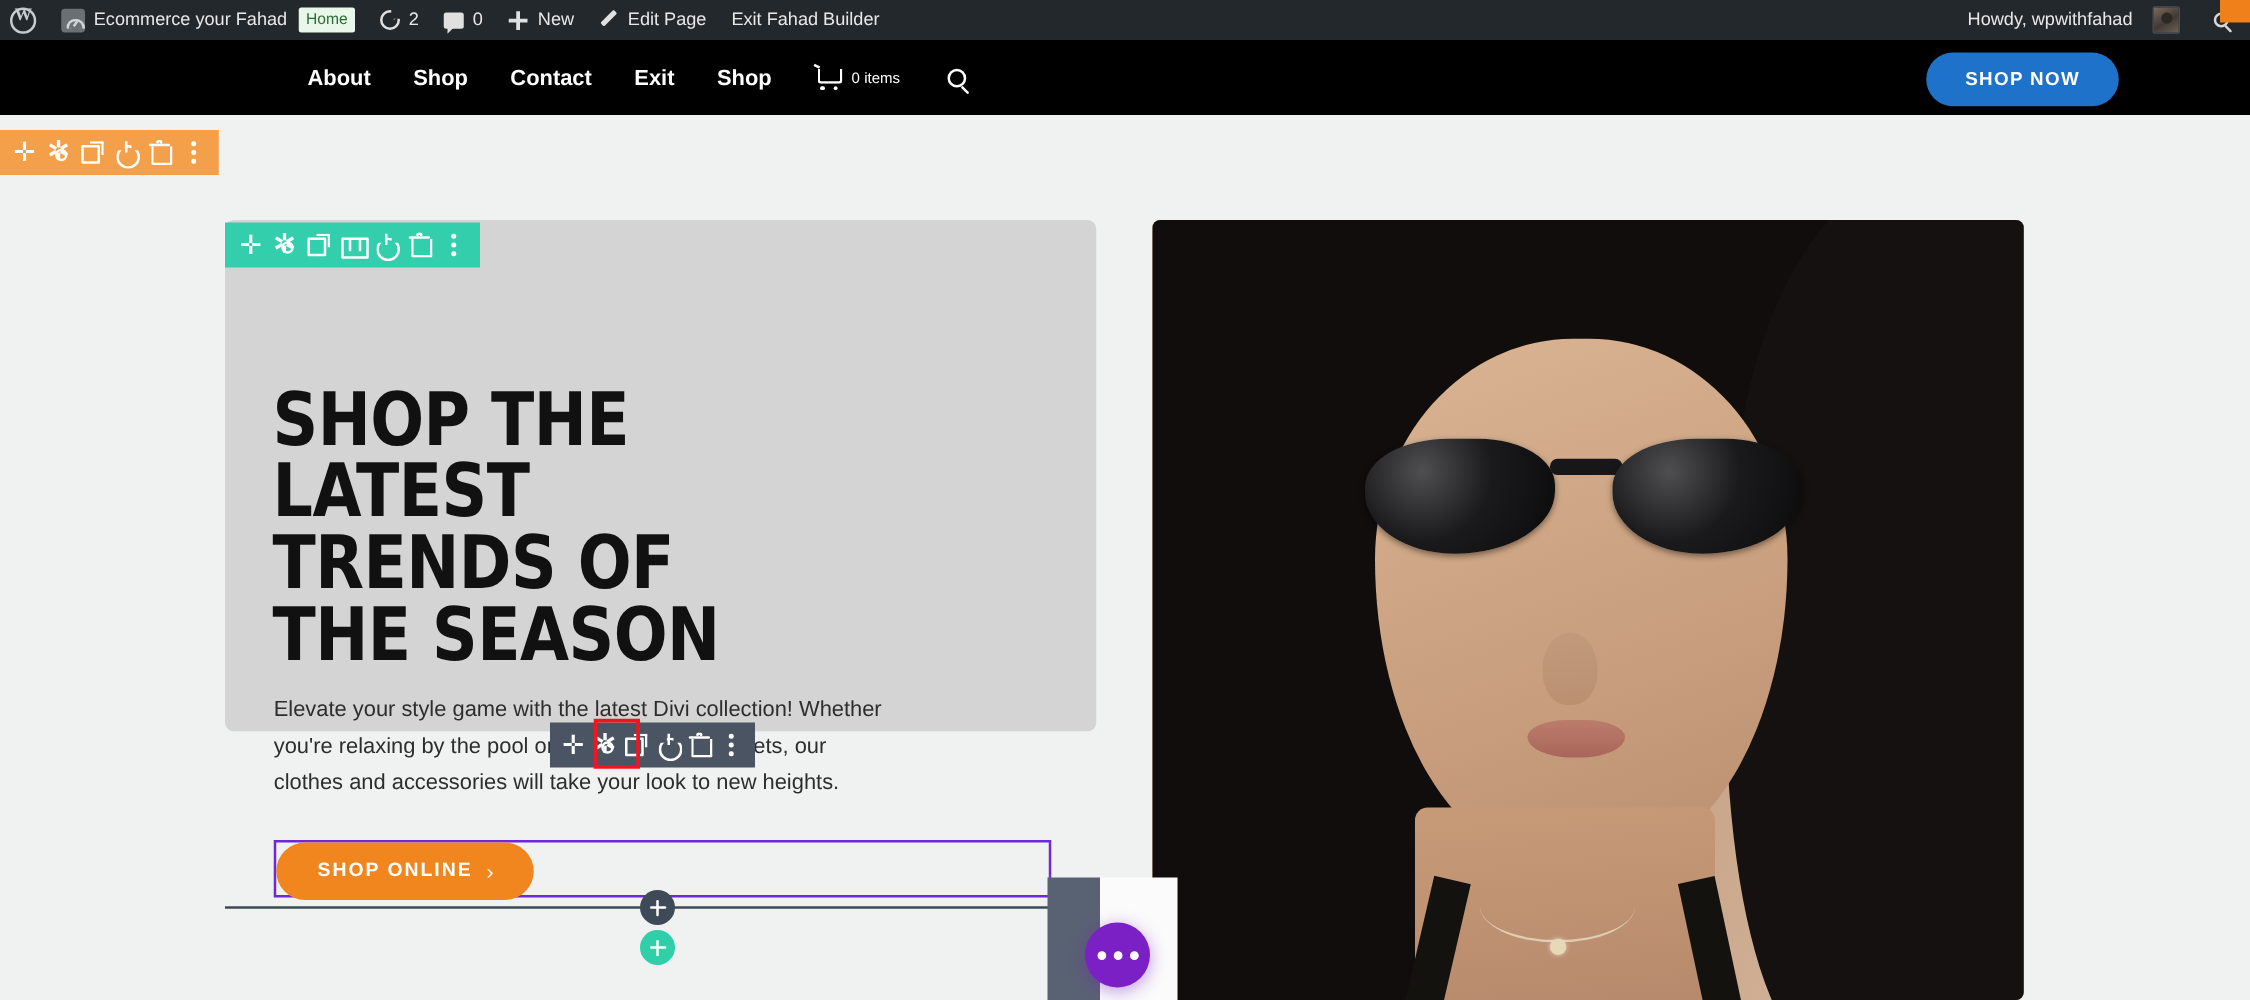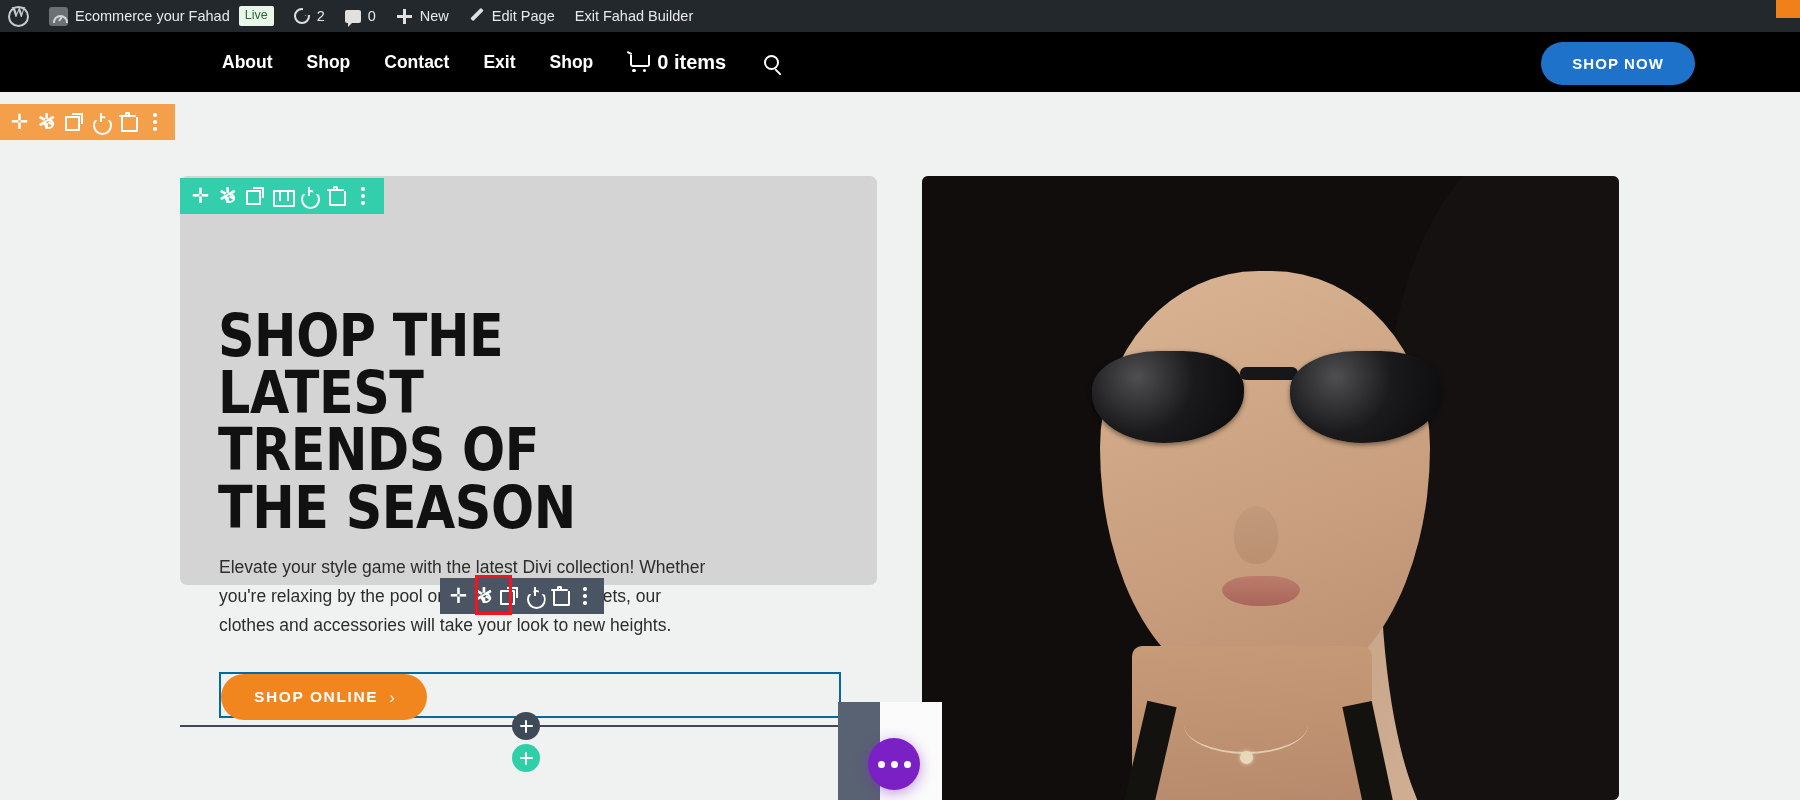--- a/index.html
+++ b/index.html
@@ -130,20 +130,21 @@
     width: 24px; height: 18px; background: #f0811a;
   }
 
   
   #site-header {
     position: absolute; top: 32px; left: 0;
     width: 1800px; height: 60px;
     background: #000000;
     display: flex; align-items: center;
     z-index: 60;
+    padding-left: 24px;
   }
   #main-nav {
     display: flex; align-items: center;
     margin-left: 205px; gap: 0;
   }
   .nav-link {
     color: #ffffff; font-size: 17.5px; font-weight: 700;
     padding: 0 17px; white-space: nowrap;
   }
   .cart-group {
@@ -163,21 +164,21 @@
     content:""; position:absolute; left:-1px; top:-3px;
     width:5px; height:2px; background:#fff;
     transform: rotate(28deg);
   }
   .cart-wheels { position:absolute; left:4px; bottom:-3px; width:14px; height:4px; }
   .cart-wheels span {
     position:absolute; width:3.4px; height:3.4px; border-radius:50%; background:#fff;
   }
   .cart-wheels span:nth-child(1){ left:0; }
   .cart-wheels span:nth-child(2){ right:0; }
-  .cart-count { color:#fff; font-size:20px; font-weight:700; }
+  .cart-count { color:#fff; font-size:12px; font-weight:400; }
   .nav-search {
     margin-left: 38px; display:flex; align-items:center;
   }
   .mag-lg {
     width: 15px; height: 15px; border-radius: 50%;
     border: 2px solid #ffffff; position: relative; display:block;
   }
   .mag-lg::after {
     content:""; position:absolute; right:-5px; bottom:-5px;
     width:8px; height:2px; background:#ffffff;
@@ -310,21 +311,21 @@
     position: absolute; left: 219px; top: 461px;
     width: 490px;
     font-size: 17.5px; line-height: 29px;
     color: #2d2d2d;
   }
 
   
   #btn-module {
     position: absolute; left: 219px; top: 580px;
     width: 622px; height: 46px;
-    border: 2px solid #0369a1;
+    border: 2px solid #6d28d9;
     background: rgba(255,255,255,0.02);
   }
   #shop-online-btn {
     position: absolute; left: 0px; top: 0px;
     height: 46px;
     background: #f2861e; color: #ffffff;
     font-size: 15.5px; font-weight: 700; letter-spacing: 1.6px;
     border: none; border-radius: 40px;
     padding: 0 31px 0 33px;
     display: flex; align-items: center; gap: 11px;
@@ -488,21 +489,21 @@
 </head>
 <body>
 
 <div id="wp-admin-bar">
   <div class="ab-item">
     <span class="wp-logo"></span>
   </div>
   <div class="ab-item">
     <span class="site-icon"></span>
     <span>Ecommerce your Fahad</span>
-    <span class="live-badge">Live</span>
+    <span class="live-badge">Home</span>
   </div>
   <div class="ab-item">
     <span class="ico-sync"></span>
     <span>2</span>
   </div>
   <div class="ab-item">
     <span class="ico-comment"></span>
     <span>0</span>
   </div>
   <div class="ab-item">
@@ -510,20 +511,29 @@
     <span>New</span>
   </div>
   <div class="ab-item">
     <span class="ico-pencil"></span>
     <span>Edit Page</span>
   </div>
   <div class="ab-item">
     <span>Exit Fahad Builder</span>
   </div>
 
+  <div class="ab-right">
+    <div class="ab-item">
+      <span class="howdy">Howdy, wpwithfahad</span>
+      <span class="avatar"></span>
+    </div>
+    <div class="ab-search">
+      <span class="mag"></span>
+    </div>
+  </div>
   <div class="corner-orange"></div>
 </div>
 
 <div id="site-header">
   <nav id="main-nav">
     <a class="nav-link">About</a>
     <a class="nav-link">Shop</a>
     <a class="nav-link">Contact</a>
     <a class="nav-link">Exit</a>
     <a class="nav-link">Shop</a>

